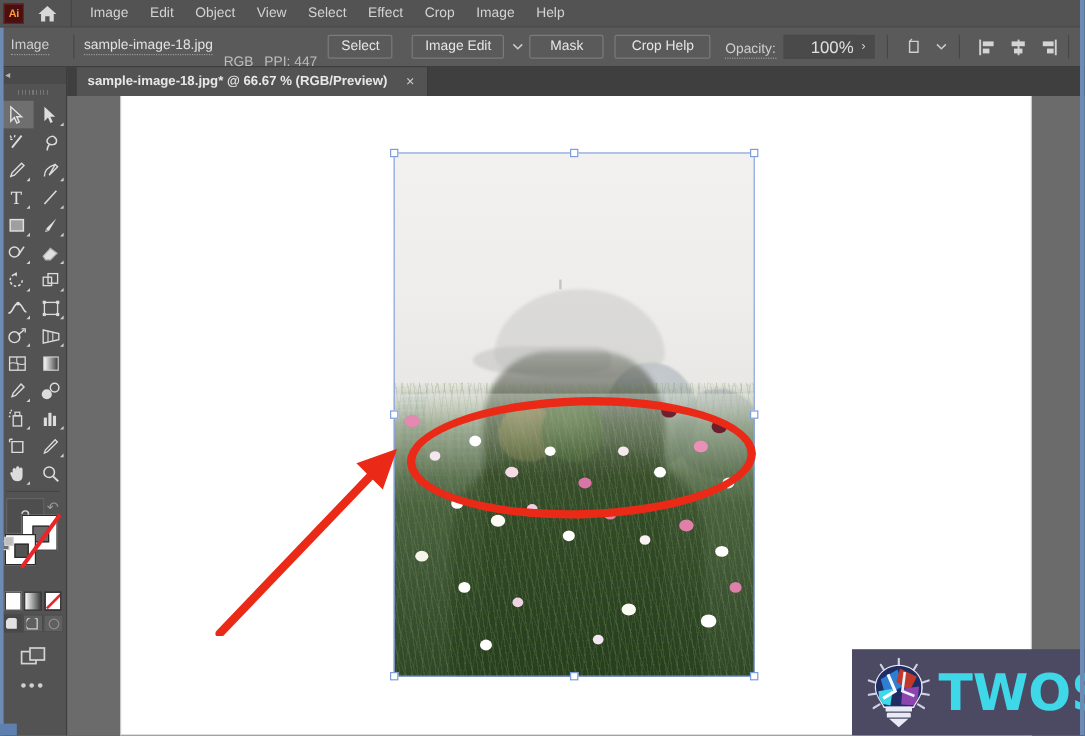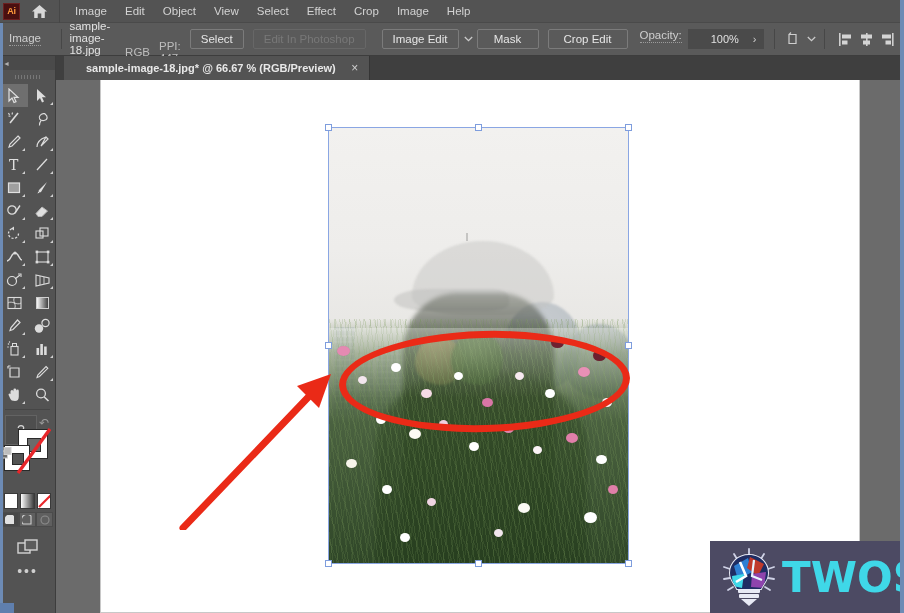--- a/index.html
+++ b/index.html
@@ -79,26 +79,26 @@
     display: flex; align-items: center; justify-content: center;
     margin-left: 9px; white-space: nowrap;
     cursor: default;
   }
   .cb-btn.disabled { color: #787878; border-color: #676767; }
   .cb-chev {
     color: #c9c9c9; font-size: 9px;
     margin-left: 5px; width: 12px;
     display: flex; align-items: center; justify-content: center;
   }
-  .opacity-wrap { display: flex; align-items: flex-start; margin-left: 12px; }
+  .opacity-wrap { display: flex; align-items: flex-end; margin-left: 12px; }
   .opacity-field {
     height: 20px; width: 58px;
     background: #4a4a4a;
     border: 1px solid #4a4a4a;
-    color: #e0e0e0; font-size: 11px;
+    color: #e0e0e0; font-size: 14px;
     display: flex; align-items: center; padding-left: 22px;
     margin-left: 6px;
   }
   .opacity-arrow {
     width: 18px; height: 20px;
     background: #4a4a4a;
     color: #cfcfcf; font-size: 11px;
     display: flex; align-items: center; justify-content: center;
   }
   .cb-icon {
@@ -111,21 +111,21 @@
   .tabbar {
     position: absolute; left: 56px; top: 56px;
     width: 848px; height: 24px;
     background: #3f3f3f;
   }
   .doc-tab {
     position: absolute; left: 8px; top: 0;
     height: 24px;
     background: #535353;
     display: flex; align-items: center;
-    padding: 0 8px 0 22px;
+    padding: 0 8px 0 9px;
     border-right: 1px solid #353535;
   }
   .doc-tab-label {
     color: #e8e8e8; font-size: 11px; font-weight: bold;
     white-space: nowrap;
   }
   .doc-tab-close {
     color: #cfcfcf; font-size: 12px;
     margin-left: 13px; width: 12px; text-align: center;
     cursor: default;
@@ -421,29 +421,28 @@
     </div>
   </div>
 
   <div class="controlbar">
     <div class="cb-label">Image</div>
     <div class="cb-sep" style="margin-left:20px"></div>
     <div class="cb-link">sample-image-18.jpg</div>
     <div class="cb-text">RGB</div>
     <div class="cb-text">PPI: 447</div>
     <div class="cb-btn">Select</div>
-    <div class="cb-btn disabled">Edit In Photoshop</div>
     <div class="cb-btn" style="margin-left:16px">Image Edit</div>
     <div class="cb-chev">
       <svg width="9" height="6" viewBox="0 0 9 6">
           <path d="M0.8 1 L4.5 4.6 L8.2 1" stroke="#cbcbcb" stroke-width="1.3" fill="none"></path>
         </svg>
     </div>
     <div class="cb-btn" style="margin-left:4px;min-width:62px">Mask</div>
-    <div class="cb-btn" style="min-width:80px">Crop Edit</div>
+    <div class="cb-btn" style="min-width:80px">Crop Help</div>
 
     <div class="opacity-wrap">
       <span class="cb-label" style="margin-left:0">Opacity:</span>
       <div class="opacity-field">100%</div>
       <div class="opacity-arrow">›</div>
     </div>
 
     <div class="cb-sep" style="margin-left:10px"></div>
 
     <div class="cb-icon">

